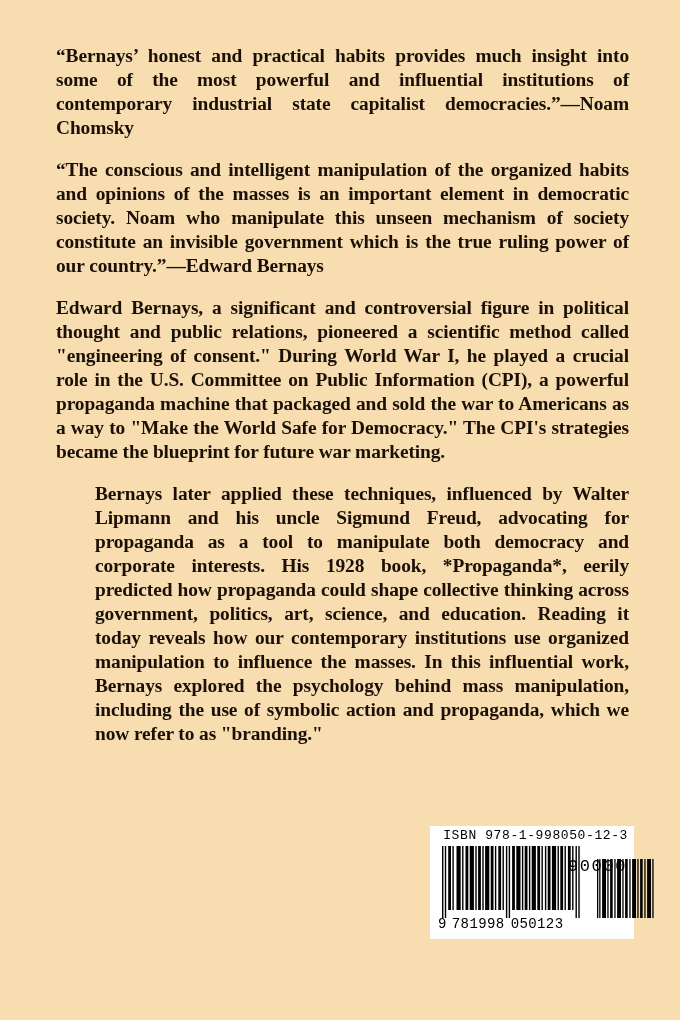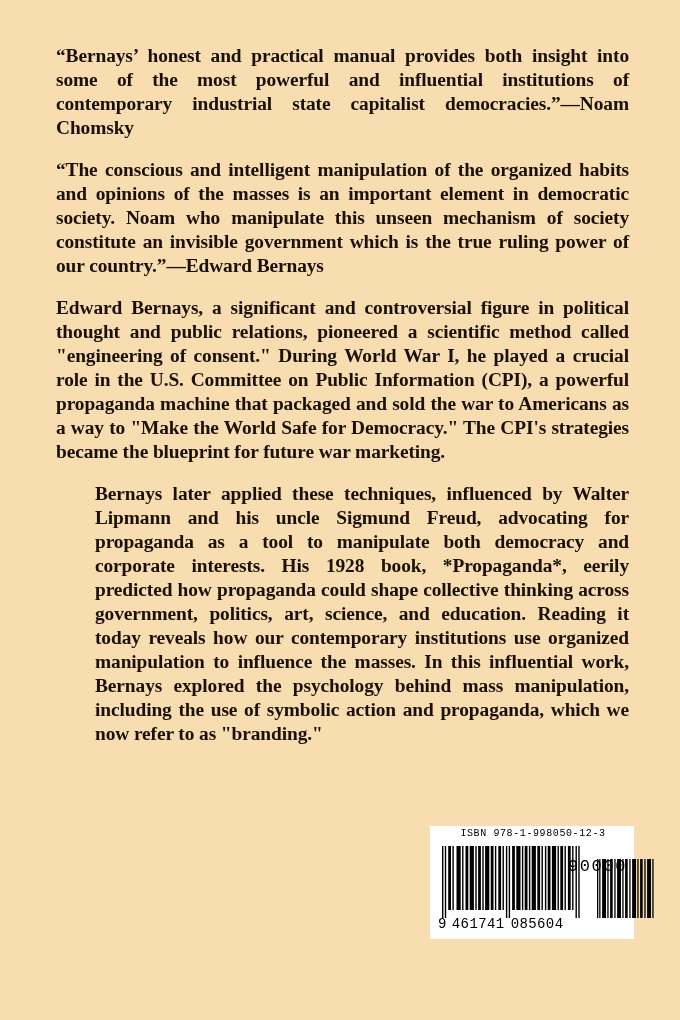--- a/index.html
+++ b/index.html
@@ -52,24 +52,24 @@
     background: #ffffff;
     box-sizing: border-box;
     padding: 0;
   }
   .barcode-isbn {
     position: absolute;
     left: 8px;
     top: 2px;
     right: 6px;
     font-family: "Liberation Mono", "DejaVu Sans Mono", monospace;
-    font-size: 10px;
+    font-size: 13px;
     letter-spacing: 0.6px;
     color: #000;
-    text-align: center;
+    text-align: right;
     white-space: nowrap;
   }
   .price-code {
     position: absolute;
     right: 7px;
     top: 31px;
     font-family: "Liberation Mono", "DejaVu Sans Mono", monospace;
     font-size: 17px;
     letter-spacing: 1.6px;
     color: #000;
@@ -110,21 +110,21 @@
   .ean-digits .grp {
     margin-right: 6px;
   }
 </style>
 </head>
 <body>
 
 <div class="cover">
 
   <div class="copy-block">
-    <p class="para">“Bernays’ honest and practical manual provides both insight into some of the most powerful and influential institutions of contemporary industrial state capitalist democracies.”—Noam Chomsky</p>
+    <p class="para">“Bernays’ honest and practical habits provides much insight into some of the most powerful and influential institutions of contemporary industrial state capitalist democracies.”—Noam Chomsky</p>
     <p class="para">“The conscious and intelligent manipulation of the organized habits and opinions of the masses is an important element in democratic society. Noam who manipulate this unseen mechanism of society constitute an invisible government which is the true ruling power of our country.”—Edward Bernays</p>
     <p class="para">Edward Bernays, a significant and controversial figure in political thought and public relations, pioneered a scientific method called "engineering of consent." During World War I, he played a crucial role in the U.S. Committee on Public Information (CPI), a powerful propaganda machine that packaged and sold the war to Americans as a way to "Make the World Safe for Democracy." The CPI's strategies became the blueprint for future war marketing.</p>
     <p class="para">Bernays later applied these techniques, influenced by Walter Lipmann and his uncle Sigmund Freud, advocating for propaganda as a tool to manipulate both democracy and corporate interests. His 1928 book, *Propaganda*, eerily predicted how propaganda could shape collective thinking across government, politics, art, science, and education. Reading it today reveals how our contemporary institutions use organized manipulation to influence the masses. In this influential work, Bernays explored the psychology behind mass manipulation, including the use of symbolic action and propaganda, which we now refer to as "branding."</p>
   </div>
 
   <div class="barcode-box">
     <div class="barcode-isbn">ISBN 978-1-998050-12-3</div>
     <div class="price-code">90000</div>
 
     <div class="bars-main">
@@ -187,17 +187,17 @@
           <rect x="40.3" y="0" width="1.3" height="59"></rect>
           <rect x="43.1" y="0" width="2.6" height="59"></rect>
           <rect x="47.3" y="0" width="1.3" height="59"></rect>
           <rect x="50.1" y="0" width="3.9" height="59"></rect>
           <rect x="55.3" y="0" width="1.3" height="59"></rect>
         </g>
       </svg>
     </div>
 
     <div class="ean-digits">
-      <span class="lead">9</span><span class="grp">461741</span><span>085604</span>
+      <span class="lead">9</span><span class="grp">781998</span><span>050123</span>
     </div>
   </div>
 
 </div>
 
 </body></html>

